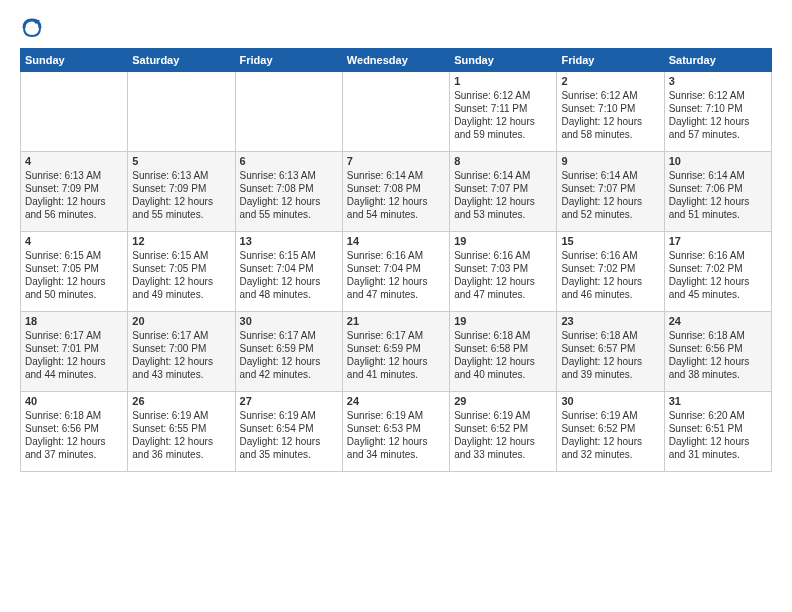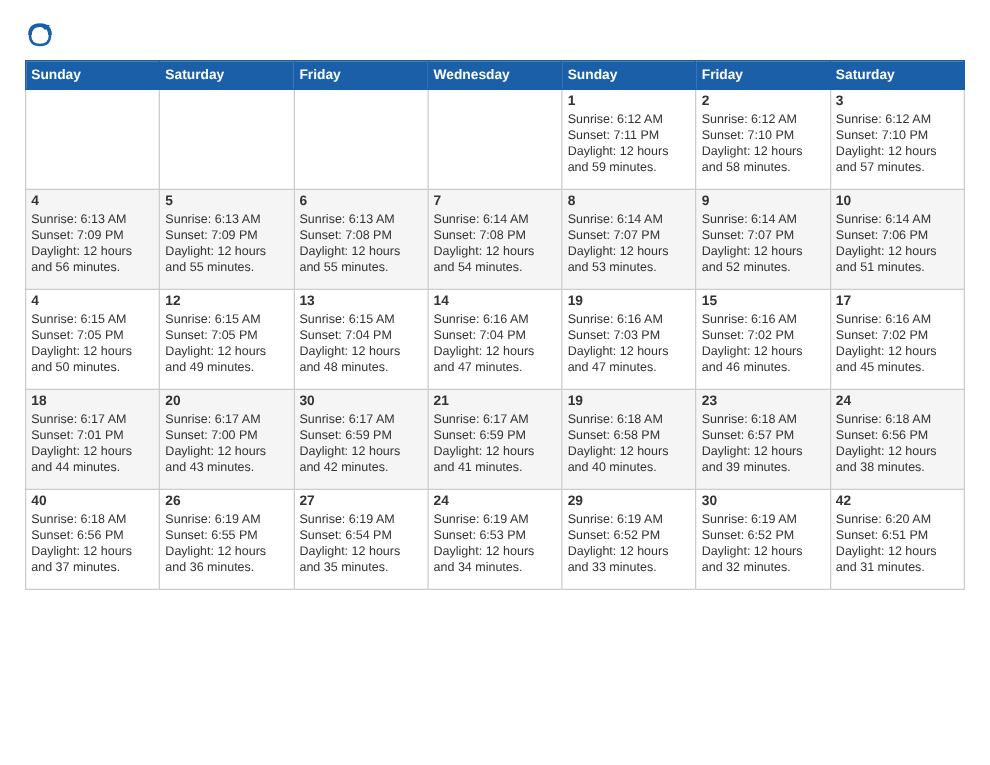--- a/index.html
+++ b/index.html
@@ -354,21 +354,21 @@
 and 33 minutes.</div>
           </td>
           <td>
             <div class="day-num">30</div>
             <div class="day-info" style="white-space: pre-line;">Sunrise: 6:19 AM
 Sunset: 6:52 PM
 Daylight: 12 hours
 and 32 minutes.</div>
           </td>
           <td>
-            <div class="day-num">42</div>
+            <div class="day-num">31</div>
             <div class="day-info" style="white-space: pre-line;">Sunrise: 6:20 AM
 Sunset: 6:51 PM
 Daylight: 12 hours
 and 31 minutes.</div>
           </td>
         </tr>
       </tbody>
   </table>
 </div>
 

